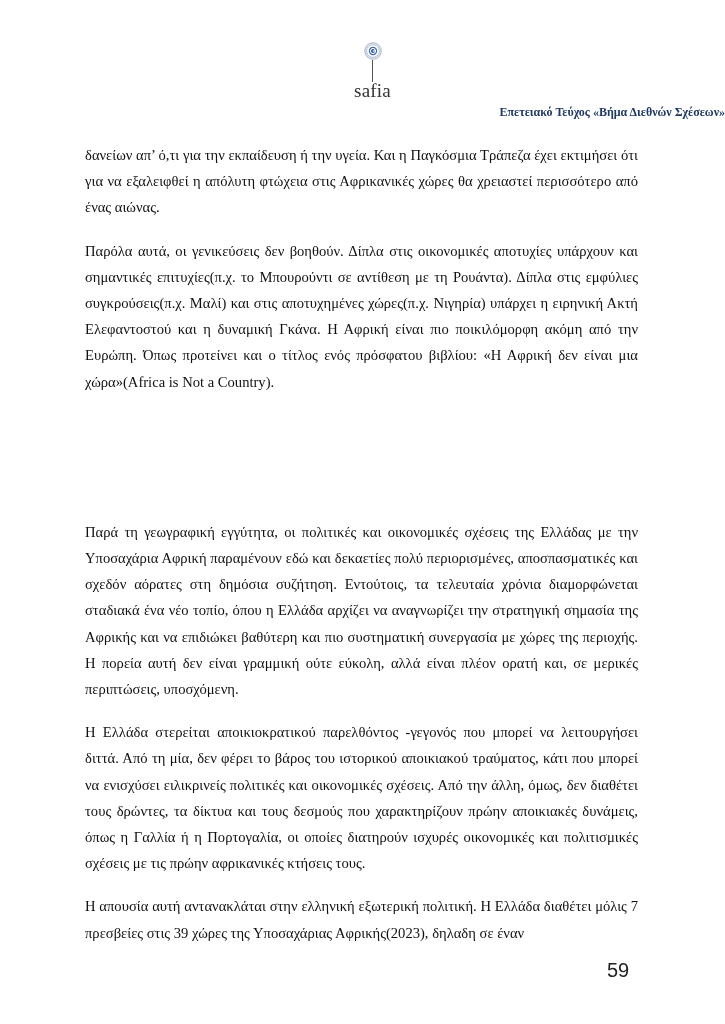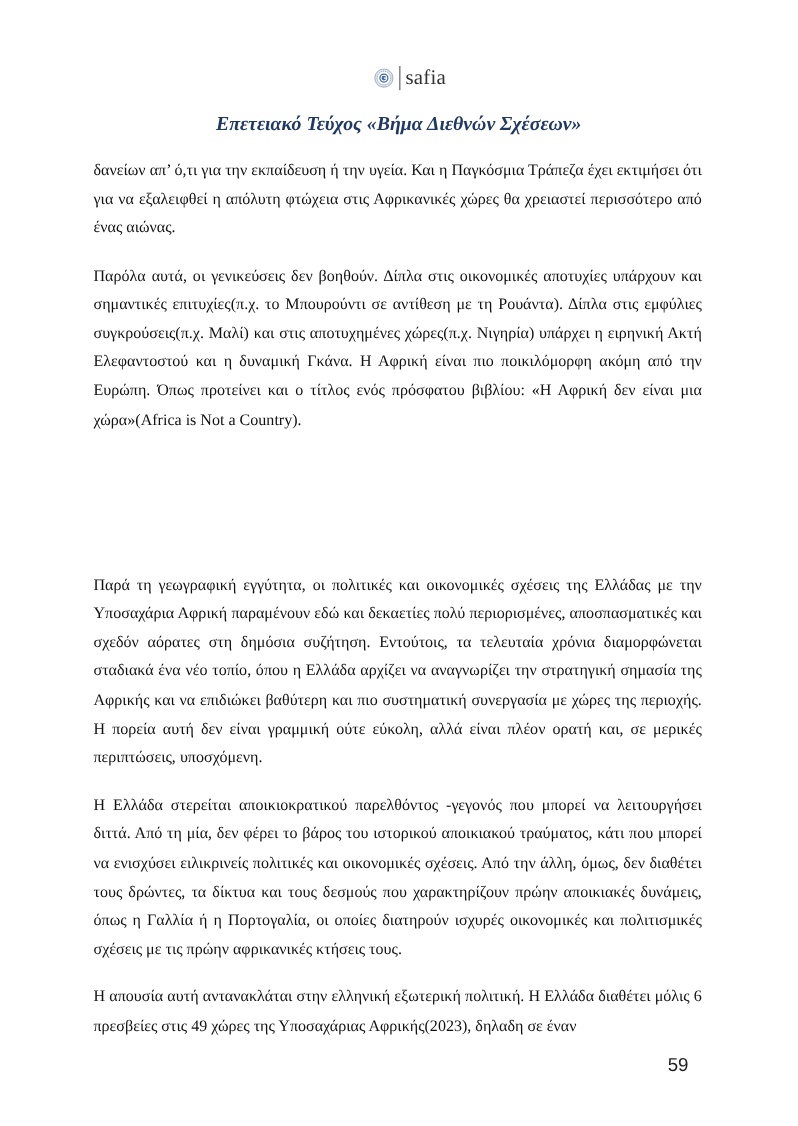--- a/index.html
+++ b/index.html
@@ -28,20 +28,21 @@
     width: 725px;
     display: flex;
     justify-content: center;
     align-items: center;
     height: 26px;
   }
   .logo-inner {
     display: flex;
     align-items: center;
     margin-left: 20px;
+    flex-direction: column;
   }
   .logo-emblem {
     width: 18px;
     height: 18px;
     display: inline-block;
   }
   .logo-divider {
     width: 1px;
     height: 22px;
     background: #555;
@@ -54,25 +55,24 @@
     letter-spacing: 0.2px;
     line-height: 1;
     position: relative;
     top: -1px;
   }
   .journal-title {
     position: absolute;
     top: 103px;
     left: 0;
     width: 725px;
-    text-align: center;
+    text-align: right;
     font-family: "Liberation Serif", "DejaVu Serif", serif;
-    font-style: italic;
     font-weight: bold;
-    font-size: 18px;
+    font-size: 12px;
     color: #1f3864;
     line-height: 18px;
   }
   .body {
     position: absolute;
     left: 85px;
     top: 142px;
     width: 553px;
   }
   p.para {
@@ -92,21 +92,21 @@
     font-weight: bold;
     text-decoration: underline;
     text-underline-offset: 2px;
     line-height: 20px;
   }
   .page-number {
     position: absolute;
     top: 959px;
     left: 607px;
     font-family: "Liberation Sans", "DejaVu Sans", sans-serif;
-    font-size: 17px;
+    font-size: 20px;
     color: #222;
   }
 </style>
 </head>
 <body>
 
 <div class="page">
 
   <div class="logo">
     <div class="logo-inner">
@@ -131,17 +131,17 @@
     <div class="gap-small"></div>
     <p class="para">Παρόλα αυτά, οι γενικεύσεις δεν βοηθούν. Δίπλα στις οικονομικές αποτυχίες υπάρχουν και σημαντικές επιτυχίες(π.χ. το Μπουρούντι σε αντίθεση με τη Ρουάντα). Δίπλα στις εμφύλιες συγκρούσεις(π.χ. Μαλί) και στις αποτυχημένες χώρες(π.χ. Νιγηρία) υπάρχει η ειρηνική Ακτή Ελεφαντοστού και η δυναμική Γκάνα. Η Αφρική είναι πιο ποικιλόμορφη ακόμη από την Ευρώπη. Όπως προτείνει και ο τίτλος ενός πρόσφατου βιβλίου: «Η Αφρική δεν είναι μια χώρα»(Africa is Not a Country).</p>
 
     <div class="gap-large-a"></div>
     <div class="gap-large-b"></div>
 
     <p class="para">Παρά τη γεωγραφική εγγύτητα, οι πολιτικές και οικονομικές σχέσεις της Ελλάδας με την Υποσαχάρια Αφρική παραμένουν εδώ και δεκαετίες πολύ περιορισμένες, αποσπασματικές και σχεδόν αόρατες στη δημόσια συζήτηση. Εντούτοις, τα τελευταία χρόνια διαμορφώνεται σταδιακά ένα νέο τοπίο, όπου η Ελλάδα αρχίζει να αναγνωρίζει την στρατηγική σημασία της Αφρικής και να επιδιώκει βαθύτερη και πιο συστηματική συνεργασία με χώρες της περιοχής. Η πορεία αυτή δεν είναι γραμμική ούτε εύκολη, αλλά είναι πλέον ορατή και, σε μερικές περιπτώσεις, υποσχόμενη.</p>
     <div class="gap-small"></div>
     <p class="para">Η Ελλάδα στερείται αποικιοκρατικού παρελθόντος -γεγονός που μπορεί να λειτουργήσει διττά. Από τη μία, δεν φέρει το βάρος του ιστορικού αποικιακού τραύματος, κάτι που μπορεί να ενισχύσει ειλικρινείς πολιτικές και οικονομικές σχέσεις. Από την άλλη, όμως, δεν διαθέτει τους δρώντες, τα δίκτυα και τους δεσμούς που χαρακτηρίζουν πρώην αποικιακές δυνάμεις, όπως η Γαλλία ή η Πορτογαλία, οι οποίες διατηρούν ισχυρές οικονομικές και πολιτισμικές σχέσεις με τις πρώην αφρικανικές κτήσεις τους.</p>
     <div class="gap-small"></div>
-    <p class="para">Η απουσία αυτή αντανακλάται στην ελληνική εξωτερική πολιτική. Η Ελλάδα διαθέτει μόλις 6 πρεσβείες στις 49 χώρες της Υποσαχάριας Αφρικής(2023), δηλαδη σε έναν</p>
+    <p class="para">Η απουσία αυτή αντανακλάται στην ελληνική εξωτερική πολιτική. Η Ελλάδα διαθέτει μόλις 7 πρεσβείες στις 39 χώρες της Υποσαχάριας Αφρικής(2023), δηλαδη σε έναν</p>
   </div>
 
   <div class="page-number">59</div>
 </div>
 
 </body></html>

